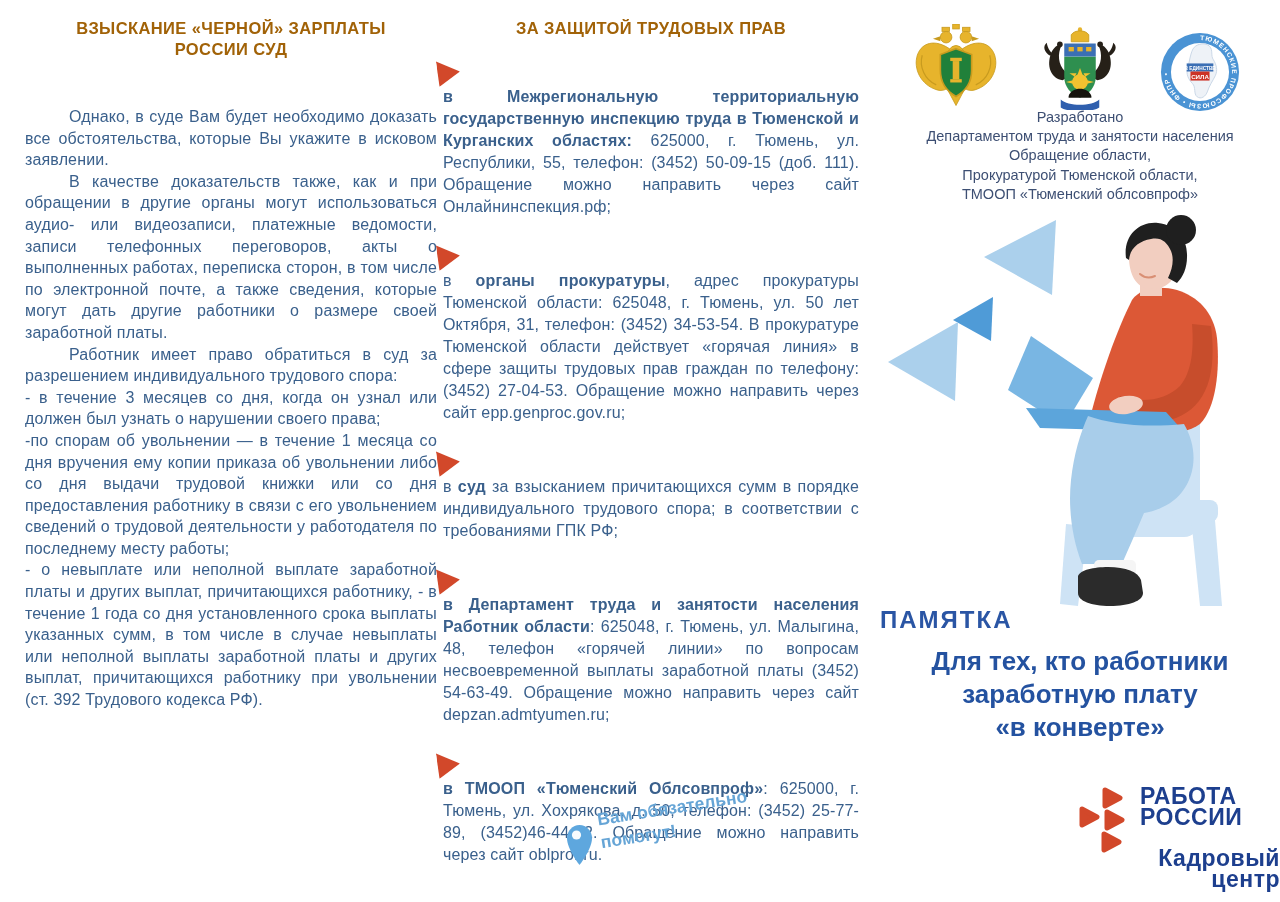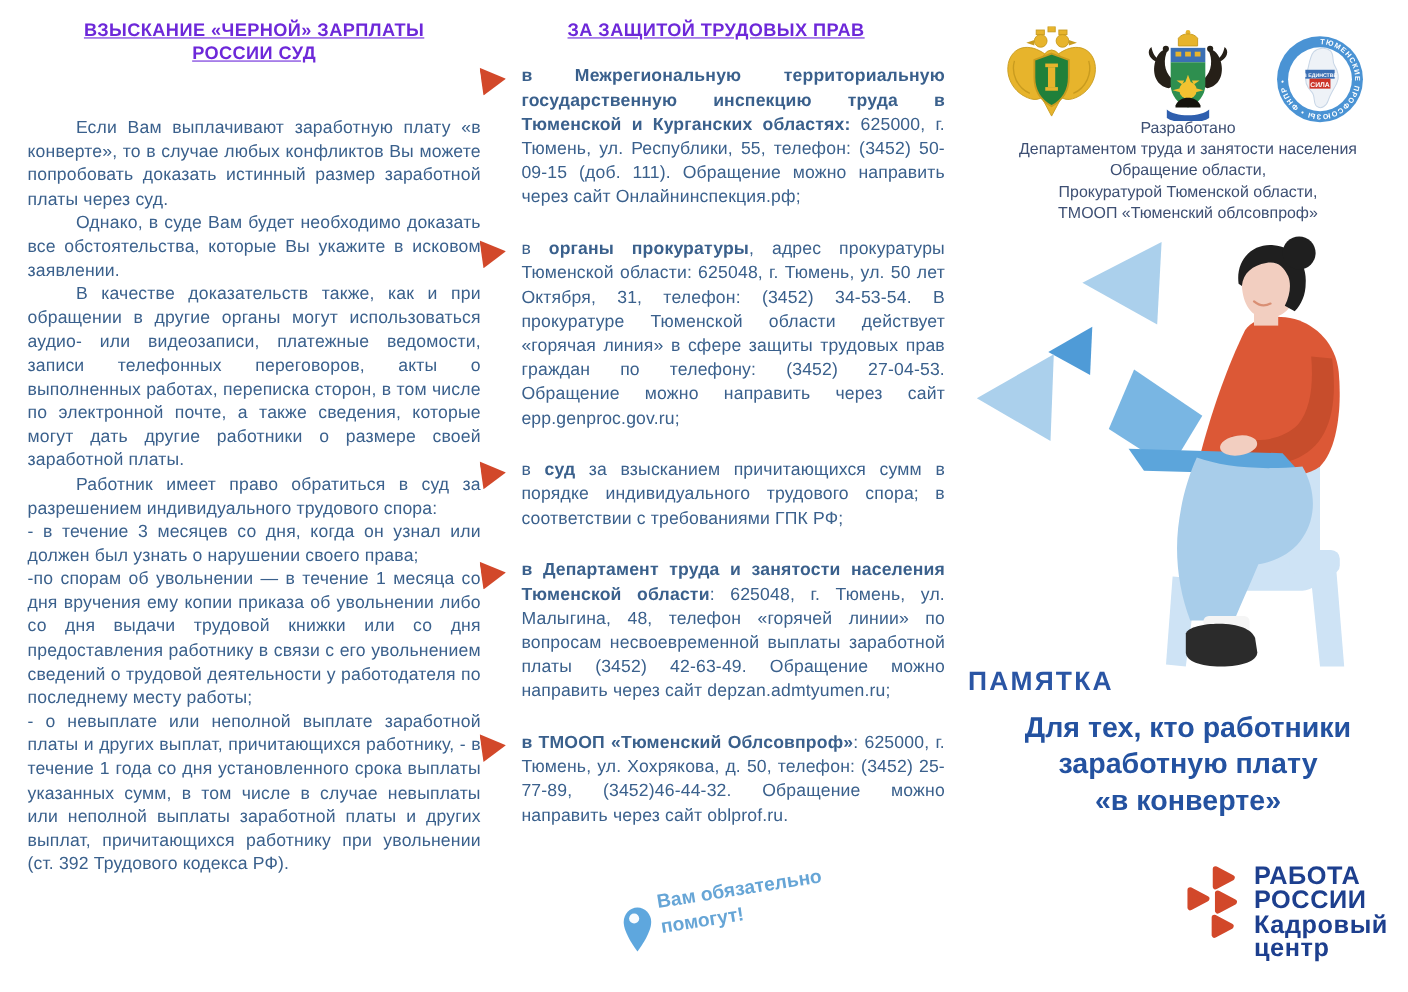--- a/index.html
+++ b/index.html
@@ -1,33 +1,33 @@
 <!DOCTYPE html>
 <html lang="ru"><head>
 <meta charset="utf-8">
 <style>
   html,body{margin:0;padding:0;background:#9aa0a6;}
   .page{position:relative;width:1280px;height:902px;margin:0 auto;background:#ffffff;
         overflow:hidden;font-family:"Liberation Sans",sans-serif;}
 
   
-  .col-heading{ text-align:center;color:#6d28d9;font-weight:bold;
-                font-size:16.5px;line-height:21px;letter-spacing:.4px;text-decoration:underline;}
+  .col-heading{ text-align:center;color:#a16207;font-weight:bold;
+                font-size:16.5px;line-height:21px;letter-spacing:.4px;}
 
   
   .col-left{position:absolute;left:25px;top:18px;width:412px;}
   .left-paragraphs{margin-top:46px;}
   .para{margin:0;color:#3A608C;font-size:16px;line-height:21.6px;
         text-align:justify;letter-spacing:.15px;}
   .para.indent{text-indent:44px;}
 
   
   .col-mid{position:absolute;left:443px;top:18px;width:416px;}
   .bullet-list{margin-top:20px;}
-  .bullet{display:flex;margin-bottom:25px;}
+  .bullet{display:flex;margin-bottom:25px;flex-direction:column;}
   .tri{flex:0 0 auto;width:23px;height:26px;background:#D2482A;
        clip-path:polygon(0% 2%,100% 48%,6% 100%);
        margin:1px 14px 0 -6px;transform:rotate(-5deg);}
   .bullet p{margin:0;flex:1;color:#3A608C;font-size:16px;line-height:22px;
             text-align:justify;letter-spacing:.15px;}
   .bullet b{font-weight:bold;}
 
   
   .helper{position:absolute;left:566px;top:808px;display:flex;width:220px;}
   .helper-pin{width:27px;height:44px;margin-top:16px;flex:0 0 auto;}
@@ -43,34 +43,33 @@
   .credits{position:absolute;top:108px;left:0;width:400px;text-align:center;
            color:#3D4F73;font-size:14.5px;line-height:19.2px;}
   .illustration{position:absolute;left:0;top:210px;width:400px;height:398px;}
   .memo-title{position:absolute;top:606px;left:0;width:400px;text-align:left;
               color:#2A55A4;font-size:24px;font-weight:bold;letter-spacing:2px;}
   .memo-subtitle{position:absolute;top:645px;left:0;width:400px;text-align:center;
                  color:#2452A0;font-size:26px;font-weight:bold;line-height:33px;}
   .footer-logo{position:absolute;top:786px;left:198px;display:flex;align-items:flex-start;}
   .rr-tris{width:50px;height:72px;margin-right:12px;flex:0 0 auto;}
   .rr-text div{font-size:23px;font-weight:bold;color:#1D3F8E;line-height:21px;letter-spacing:.5px;}
-  .rr-tag{margin-top:2px;font-size:11px;color:#78A5CE;letter-spacing:1.3px;}
+  .rr-tag{margin-top:20px;font-size:11px;color:#78A5CE;letter-spacing:1.3px;text-align:right;}
 </style>
 </head>
 <body>
 
 <div class="page">
 
   <div class="col-left">
     <div class="col-heading">
         <div>ВЗЫСКАНИЕ «ЧЕРНОЙ» ЗАРПЛАТЫ</div>
         <div>РОССИИ СУД</div>
       </div>
     <div class="left-paragraphs">
-        <p class="para indent">Если Вам выплачивают заработную плату «в конверте», то в случае любых конфликтов Вы можете попробовать доказать истинный размер заработной платы через суд.</p>
         <p class="para indent">Однако, в суде Вам будет необходимо доказать все обстоятельства, которые Вы укажите в исковом заявлении.</p>
         <p class="para indent">В качестве доказательств также, как и при обращении в другие органы могут использоваться аудио- или видеозаписи, платежные ведомости, записи телефонных переговоров, акты о выполненных работах, переписка сторон, в том числе по электронной почте, а также сведения, которые могут дать другие работники о размере своей заработной платы.</p>
         <p class="para indent">Работник имеет право обратиться в суд за разрешением индивидуального трудового спора:</p>
         <p class="para">- в течение 3 месяцев со дня, когда он узнал или должен был узнать о нарушении своего права;</p>
         <p class="para">-по спорам об увольнении — в течение 1 месяца со дня вручения ему копии приказа об увольнении либо со дня выдачи трудовой книжки или со дня предоставления работнику в связи с его увольнением сведений о трудовой деятельности у работодателя по последнему месту работы;</p>
         <p class="para">- о невыплате или неполной выплате заработной платы и других выплат, причитающихся работнику, - в течение 1 года со дня установленного срока выплаты указанных сумм, в том числе в случае невыплаты или неполной выплаты заработной платы и других выплат, причитающихся работнику при увольнении (ст. 392 Трудового кодекса РФ).</p>
       </div>
   </div>
 
   <div class="col-mid">
@@ -85,21 +84,21 @@
         <div class="bullet">
           <span class="tri"></span>
           <p><span>в </span><b>органы прокуратуры</b><span>, адрес прокуратуры Тюменской области: 625048, г. Тюмень, ул. 50 лет Октября, 31, телефон: (3452) 34-53-54. В прокуратуре Тюменской области действует «горячая линия» в сфере защиты трудовых прав граждан по телефону: (3452) 27-04-53. Обращение можно направить через сайт epp.genproc.gov.ru;</span></p>
         </div>
         <div class="bullet">
           <span class="tri"></span>
           <p><span>в </span><b>суд</b><span> за взысканием причитающихся сумм в порядке индивидуального трудового спора; в соответствии с требованиями ГПК РФ;</span></p>
         </div>
         <div class="bullet">
           <span class="tri"></span>
-          <p><span></span><b>в Департамент труда и занятости населения Тюменской области</b><span>: 625048, г. Тюмень, ул. Малыгина, 48, телефон «горячей линии» по вопросам несвоевременной выплаты заработной платы (3452) 42-63-49. Обращение можно направить через сайт depzan.admtyumen.ru;</span></p>
+          <p><span></span><b>в Департамент труда и занятости населения Работник области</b><span>: 625048, г. Тюмень, ул. Малыгина, 48, телефон «горячей линии» по вопросам несвоевременной выплаты заработной платы (3452) 54-63-49. Обращение можно направить через сайт depzan.admtyumen.ru;</span></p>
         </div>
         <div class="bullet">
           <span class="tri"></span>
           <p><span></span><b>в ТМООП «Тюменский  Облсовпроф»</b><span>: 625000, г. Тюмень, ул. Хохрякова, д. 50, телефон:  (3452) 25-77-89, (3452)46-44-32. Обращение можно направить через сайт oblprof.ru.</span></p>
         </div>
       </div>
   </div>
 
   <div class="helper">
     <svg class="helper-pin" viewBox="0 0 27 44">

